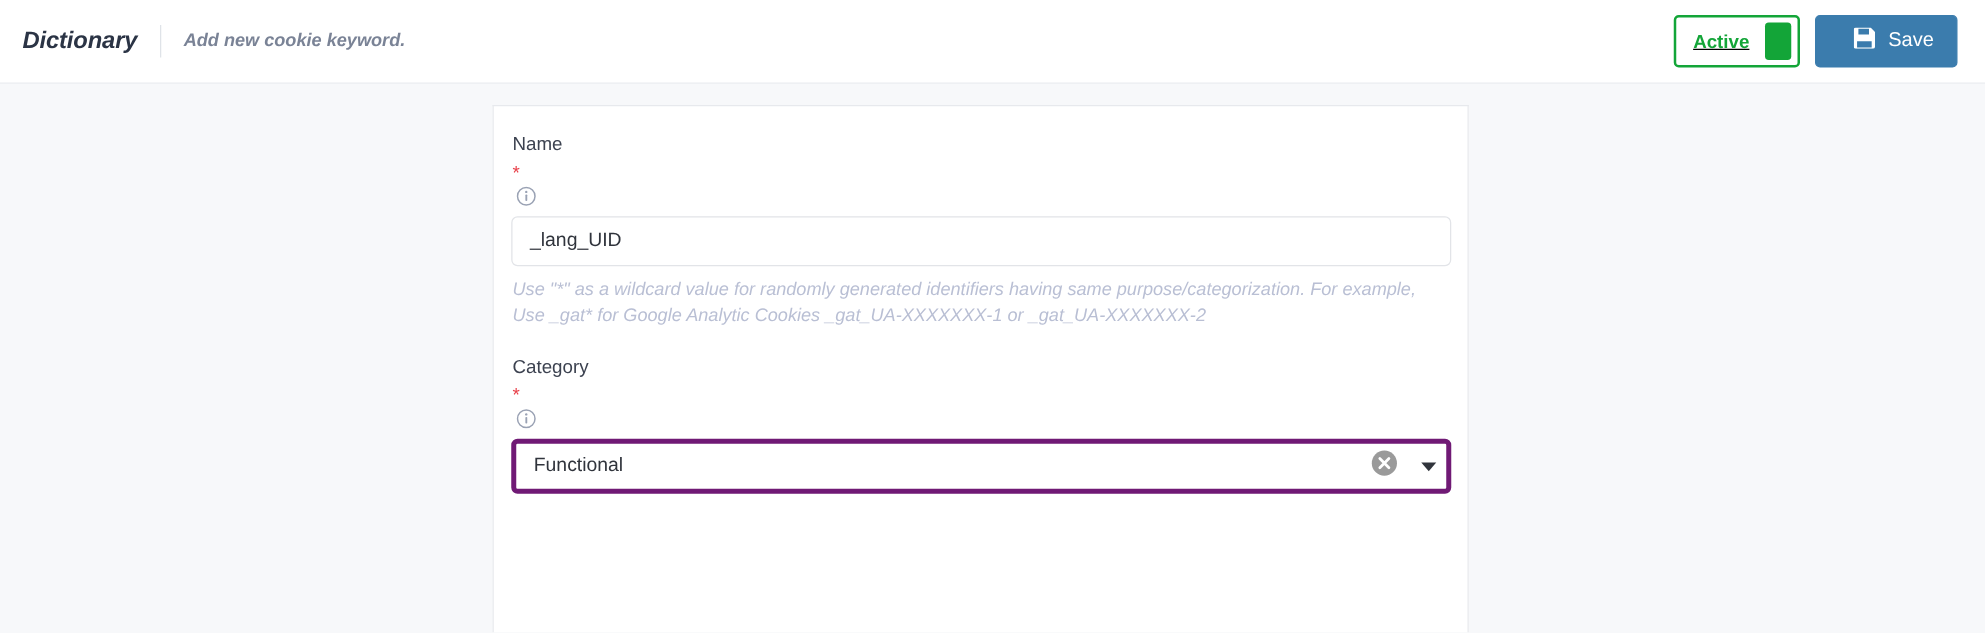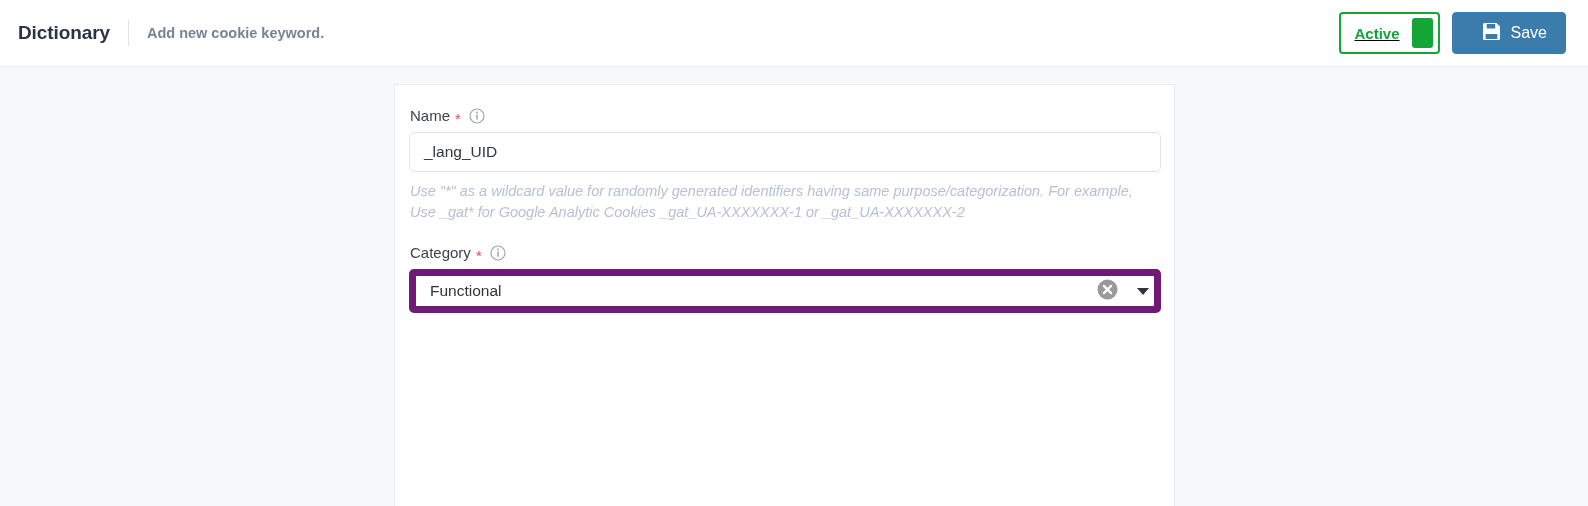--- a/index.html
+++ b/index.html
@@ -22,20 +22,21 @@
     border-bottom: 1px solid #e9ecef;
     display: flex;
     align-items: center;
     padding: 0 22px 0 18px;
     position: relative;
   }
   .header-left {
     display: flex;
     align-items: center;
     gap: 0;
+    font-style: italic;
   }
   .page-title {
     font-size: 19px;
     font-weight: bold;
     color: #2b3445;
     letter-spacing: -0.1px;
   }
   .title-divider {
     width: 1px;
     height: 26px;
@@ -122,24 +123,25 @@
     height: 422px;
     background: #ffffff;
     border: 1px solid #e7e9ed;
     border-bottom: none;
     padding: 22px 14px 0 14px;
   }
 
   .field { margin-bottom: 0; }
   .field-label-row {
     display: flex;
-    align-items: flex-end;
+    align-items: flex-start;
     gap: 5px;
     padding-left: 1px;
     margin-bottom: 8px;
+    flex-direction: column;
   }
   .field-label {
     font-size: 15px;
     color: #3c4250;
   }
   .req-star {
     color: #e8404a;
     font-size: 15px;
     line-height: 1;
     position: relative;
@@ -175,21 +177,21 @@
   }
 
   .select-wrap {
     position: relative;
     width: 752px;
     height: 44px;
   }
   .select-box {
     width: 752px;
     height: 44px;
-    border: 7px solid #701a75;
+    border: 4px solid #701a75;
     border-radius: 5px;
     background: #ffffff;
     display: flex;
     align-items: center;
     padding: 0 14px;
     font-size: 15.5px;
     color: #30343c;
     cursor: pointer;
   }
   .select-actions {

